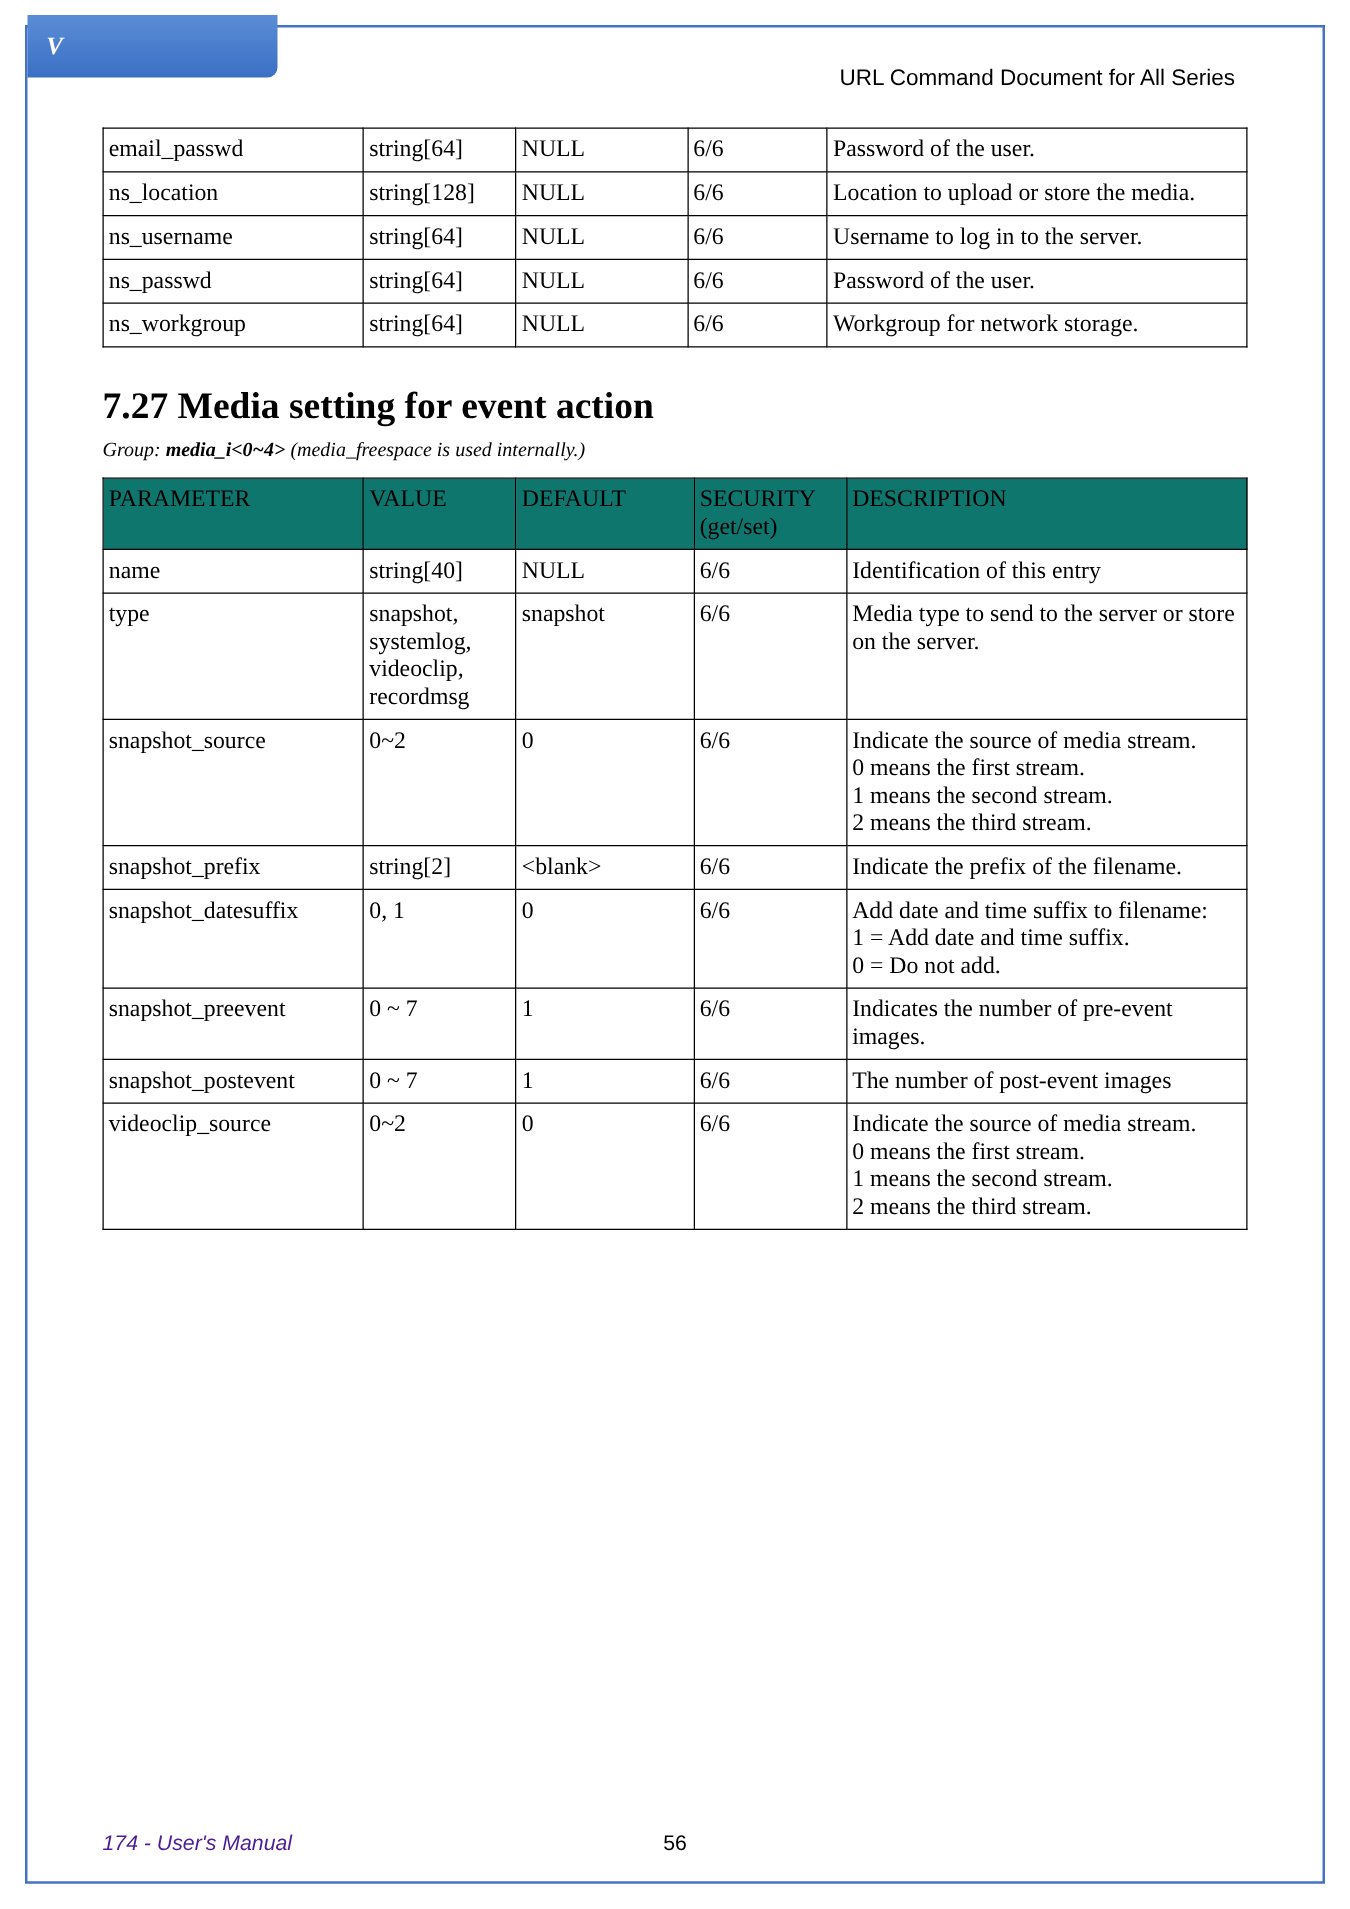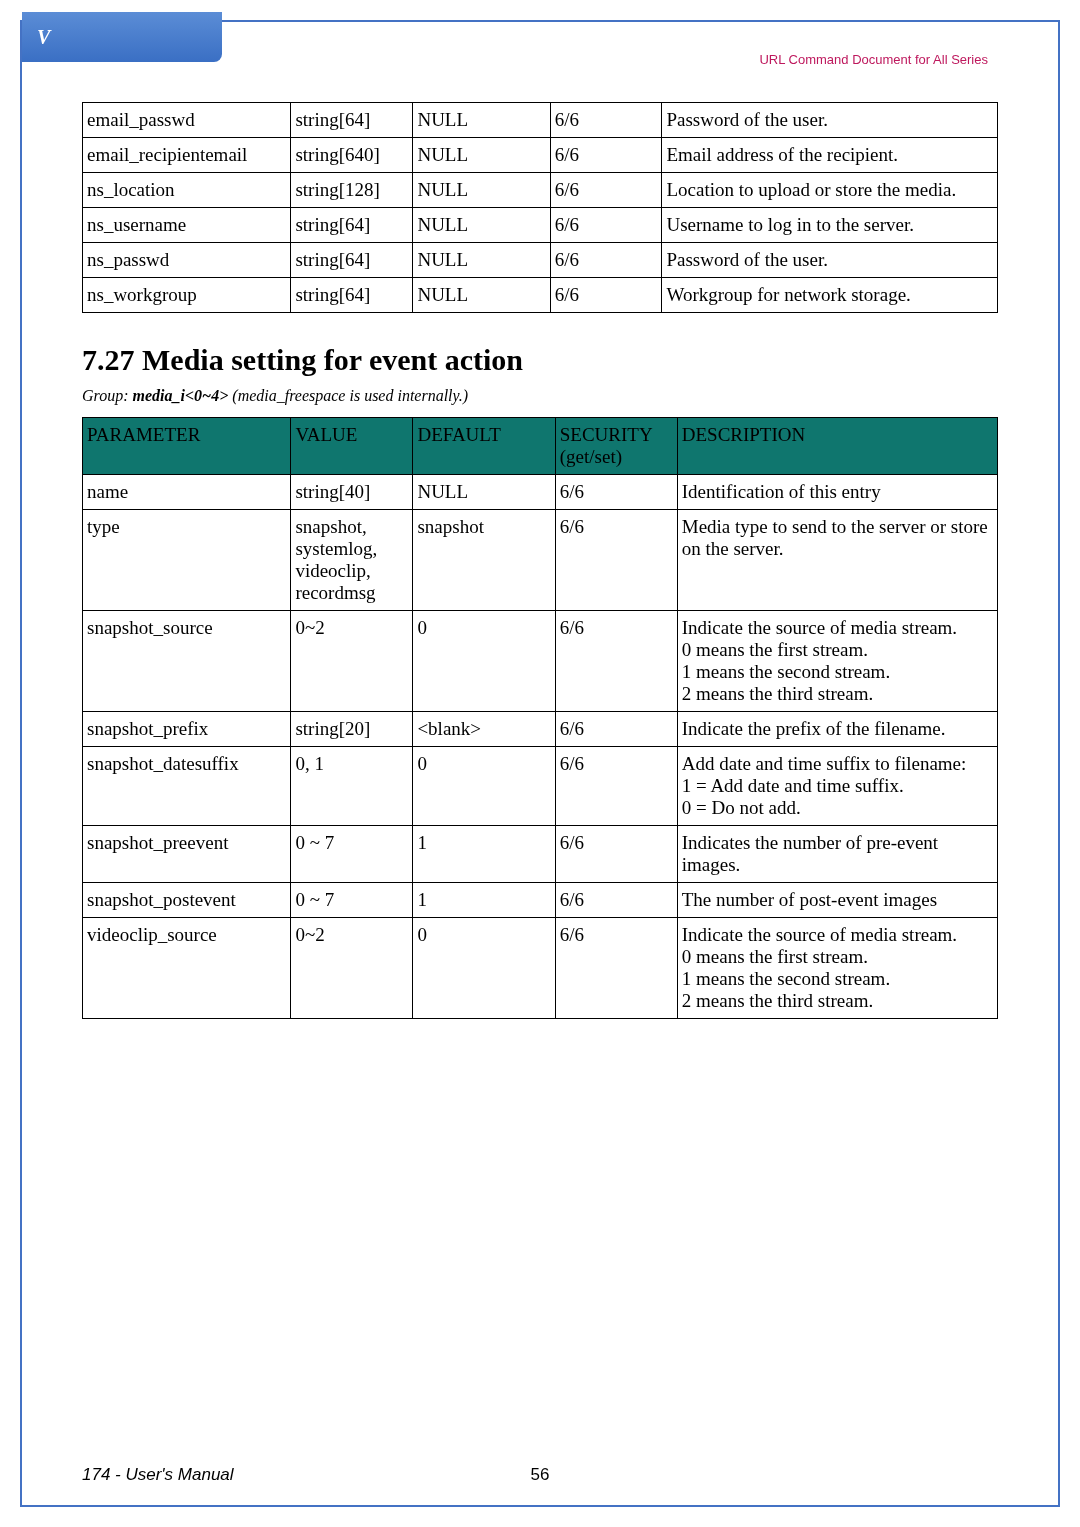--- a/index.html
+++ b/index.html
@@ -1,29 +1,29 @@
 <!DOCTYPE html>
 <html><head>
 <meta charset="utf-8">
 <style>
 * { margin: 0; padding: 0; box-sizing: border-box; }
 body { font-family: "Times New Roman", serif; background: #fff; width: 1080px; margin: 0 auto; position: relative; }
 .page { padding: 40px 60px 20px 60px; border: 2px solid #4472c4; margin: 20px; position: relative; min-height: 1487px; }
 .logo-area { position: absolute; top: -10px; left: 0; width: 200px; height: 50px; background: linear-gradient(to bottom, #5b8dd6, #3a6fc4); border-bottom-right-radius: 8px; display: flex; align-items: center; padding-left: 15px; color: #fff; font-weight: bold; font-size: 14px; font-style: italic; }
-.header-text { position: absolute; top: 30px; right: 70px; font-family: Verdana, sans-serif; font-size: 13px; color: #be185d; }
+.header-text { position: absolute; top: 30px; right: 70px; font-family: Verdana, sans-serif; font-size: 18px; color: #000000; }
 table { border-collapse: collapse; width: 100%; font-size: 19px; }
 table td, table th { border: 1px solid #000; padding: 6px 4px; vertical-align: top; text-align: left; font-weight: normal; }
 .table1 { margin-top: 40px; }
 .table2-header { background: #0f766e; }
 .section-title { font-size: 30px; font-weight: bold; margin-top: 30px; margin-bottom: 10px; font-family: "Times New Roman", serif; }
 .group-text { font-size: 16px; margin-bottom: 12px; font-style: italic; }
 .group-text .bold { font-weight: bold; }
 .content-layer { position: relative; z-index: 1; }
 .footer { position: absolute; bottom: 20px; left: 60px; right: 60px; display: flex; justify-content: space-between; align-items: center; font-family: Arial, sans-serif; }
-.footer-left { color: #000000; font-size: 17px; font-style: italic; }
+.footer-left { color: #4c1d95; font-size: 17px; font-style: italic; }
 .footer-center { color: #000; font-size: 17px; position: absolute; left: 50%; transform: translateX(-50%); }
 .logo-v { font-size: 20px; margin-right: 5px; }
 .col-param { width: 20.5%; }
 .col-value { width: 12%; }
 .col-default { width: 13.5%; }
 .col-security { width: 11%; }
 .col-desc { width: 33%; }
 .t2-col-param { width: 20.5%; }
 .t2-col-value { width: 12%; }
 .t2-col-default { width: 14%; }
@@ -41,27 +41,20 @@
 
   <div class="content-layer">
     <table class="table1">
       <tbody id="table1-body">
           <tr>
             <td class="col-param">email_passwd</td>
             <td class="col-value">string[64]</td>
             <td class="col-default">NULL</td>
             <td class="col-security">6/6</td>
             <td class="col-desc">Password of the user.</td>
-          </tr>
-          <tr>
-            <td class="col-param">email_recipientemail</td>
-            <td class="col-value">string[640]</td>
-            <td class="col-default">NULL</td>
-            <td class="col-security">6/6</td>
-            <td class="col-desc">Email address of the recipient.</td>
           </tr>
           <tr>
             <td class="col-param">ns_location</td>
             <td class="col-value">string[128]</td>
             <td class="col-default">NULL</td>
             <td class="col-security">6/6</td>
             <td class="col-desc">Location to upload or store the media.</td>
           </tr>
           <tr>
             <td class="col-param">ns_username</td>
@@ -120,21 +113,21 @@
           </tr>
           <tr>
             <td class="t2-col-param">snapshot_source</td>
             <td class="t2-col-value">0~2</td>
             <td class="t2-col-default">0</td>
             <td class="t2-col-security">6/6</td>
             <td class="t2-col-desc">Indicate the source of media stream.<br>0 means the first stream.<br>1 means the second stream.<br>2 means the third stream.</td>
           </tr>
           <tr>
             <td class="t2-col-param">snapshot_prefix</td>
-            <td class="t2-col-value">string[20]</td>
+            <td class="t2-col-value">string[2]</td>
             <td class="t2-col-default">&lt;blank&gt;</td>
             <td class="t2-col-security">6/6</td>
             <td class="t2-col-desc">Indicate the prefix of the filename.</td>
           </tr>
           <tr>
             <td class="t2-col-param">snapshot_datesuffix</td>
             <td class="t2-col-value">0, 1</td>
             <td class="t2-col-default">0</td>
             <td class="t2-col-security">6/6</td>
             <td class="t2-col-desc">Add date and time suffix to filename:<br>1 = Add date and time suffix.<br>0 = Do not add.</td>

